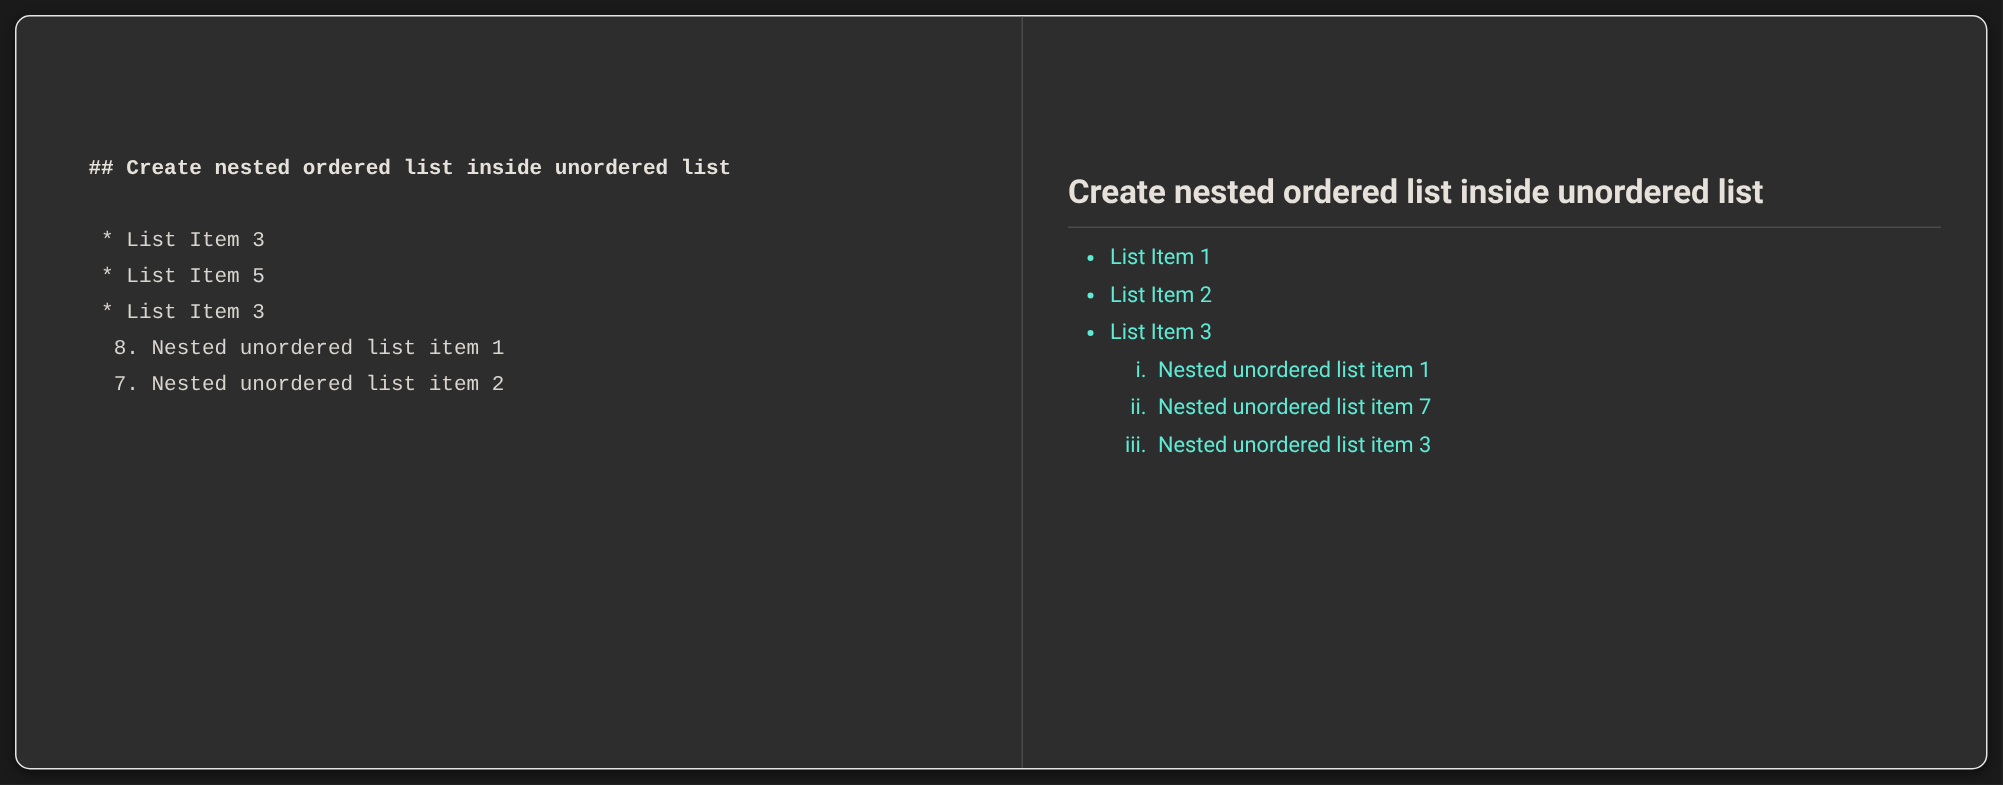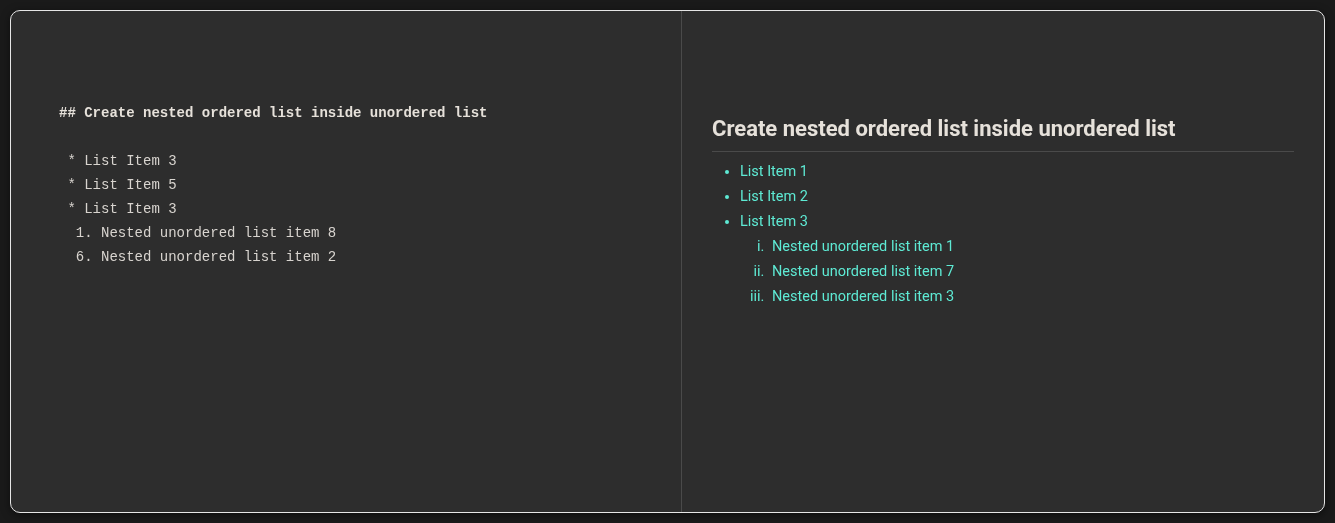--- a/index.html
+++ b/index.html
@@ -75,22 +75,22 @@
 </head>
 <body>
 
 <div class="window">
 
   <div class="pane source-pane">
     <div class="source-heading">## Create nested ordered list inside unordered list</div>
     <div class="source-line"> * List Item 3</div>
     <div class="source-line"> * List Item 5</div>
     <div class="source-line"> * List Item 3</div>
-    <div class="source-line">  1. Nested unordered list item 8</div>
-    <div class="source-line">  6. Nested unordered list item 2</div>
+    <div class="source-line">  8. Nested unordered list item 1</div>
+    <div class="source-line">  7. Nested unordered list item 2</div>
   </div>
 
   <div class="pane preview-pane">
     <h2 class="preview-heading">Create nested ordered list inside unordered list</h2>
     <ul>
       <li>List Item 1</li>
       <li>List Item 2</li>
       <li>
         <span>List Item 3</span>
         <ol>

